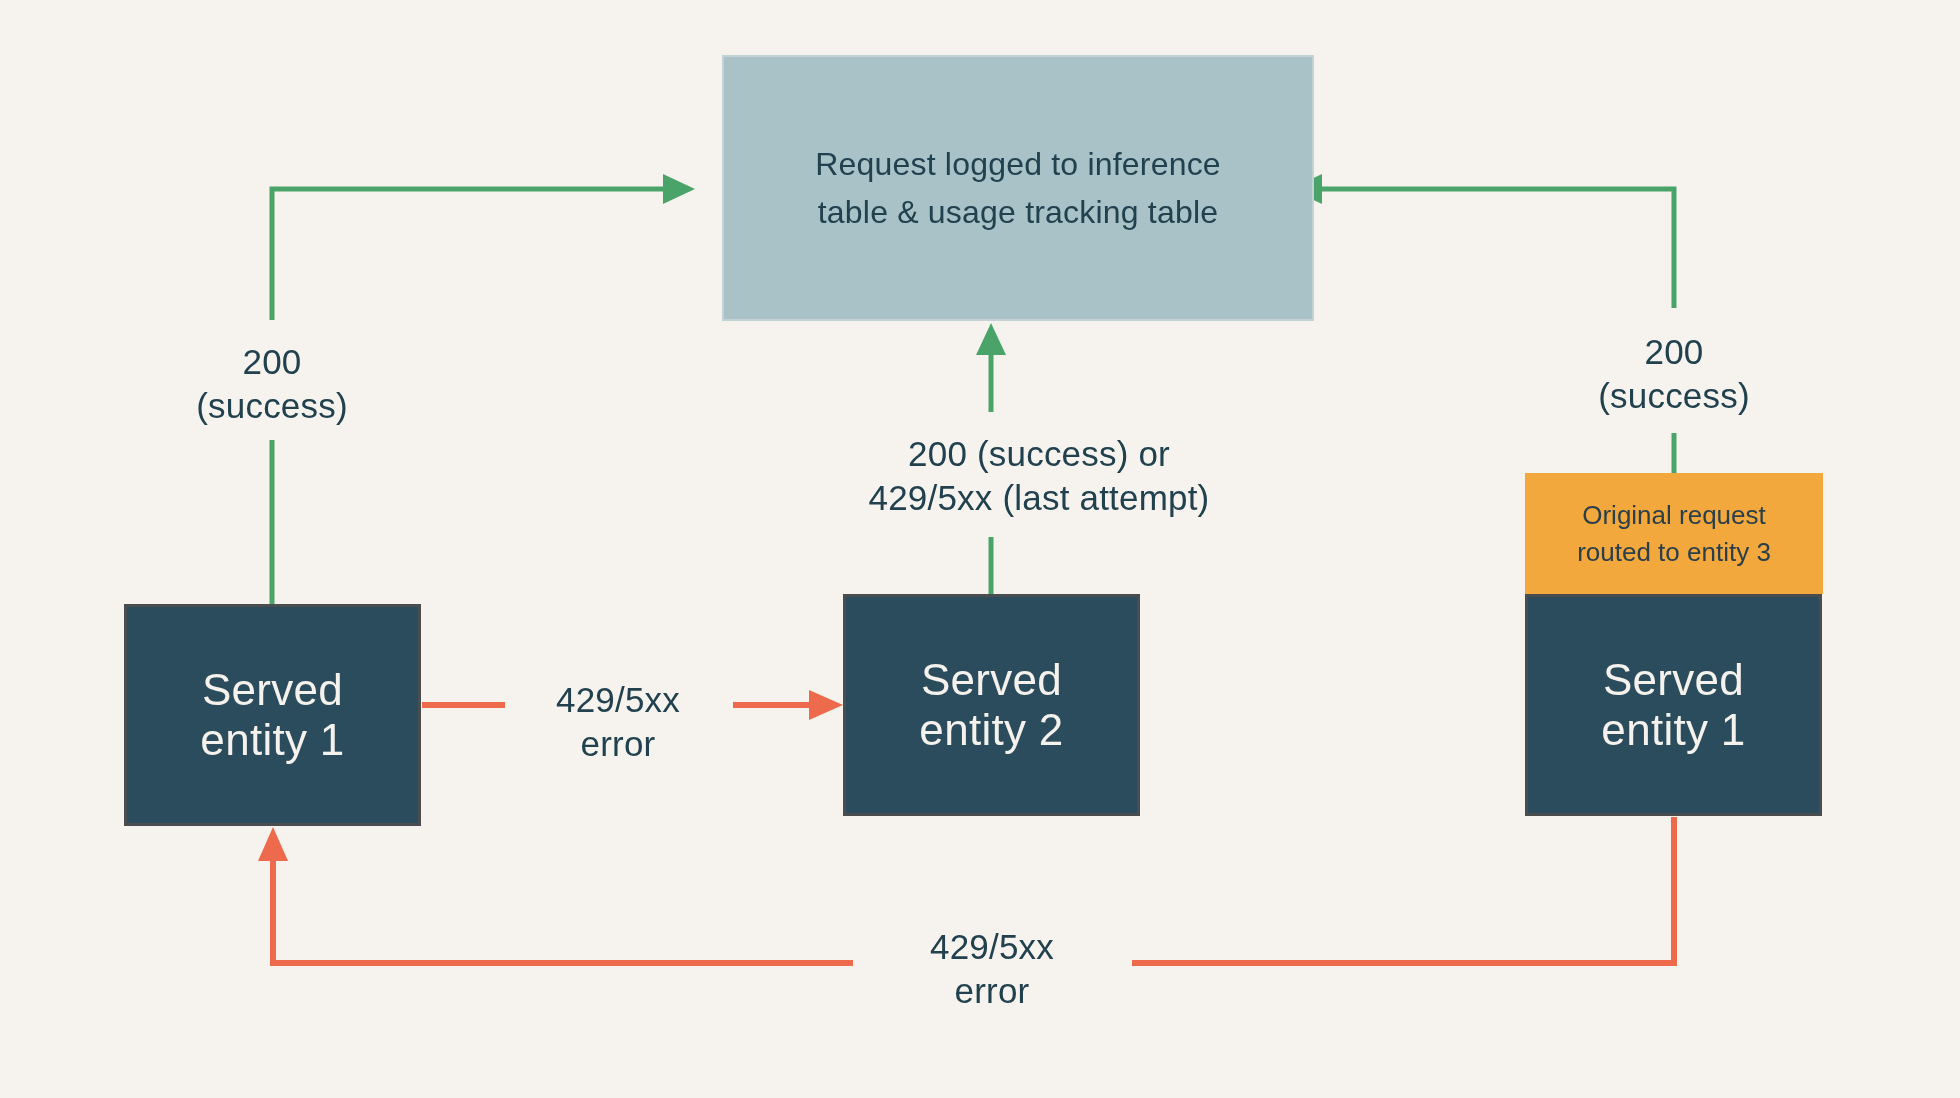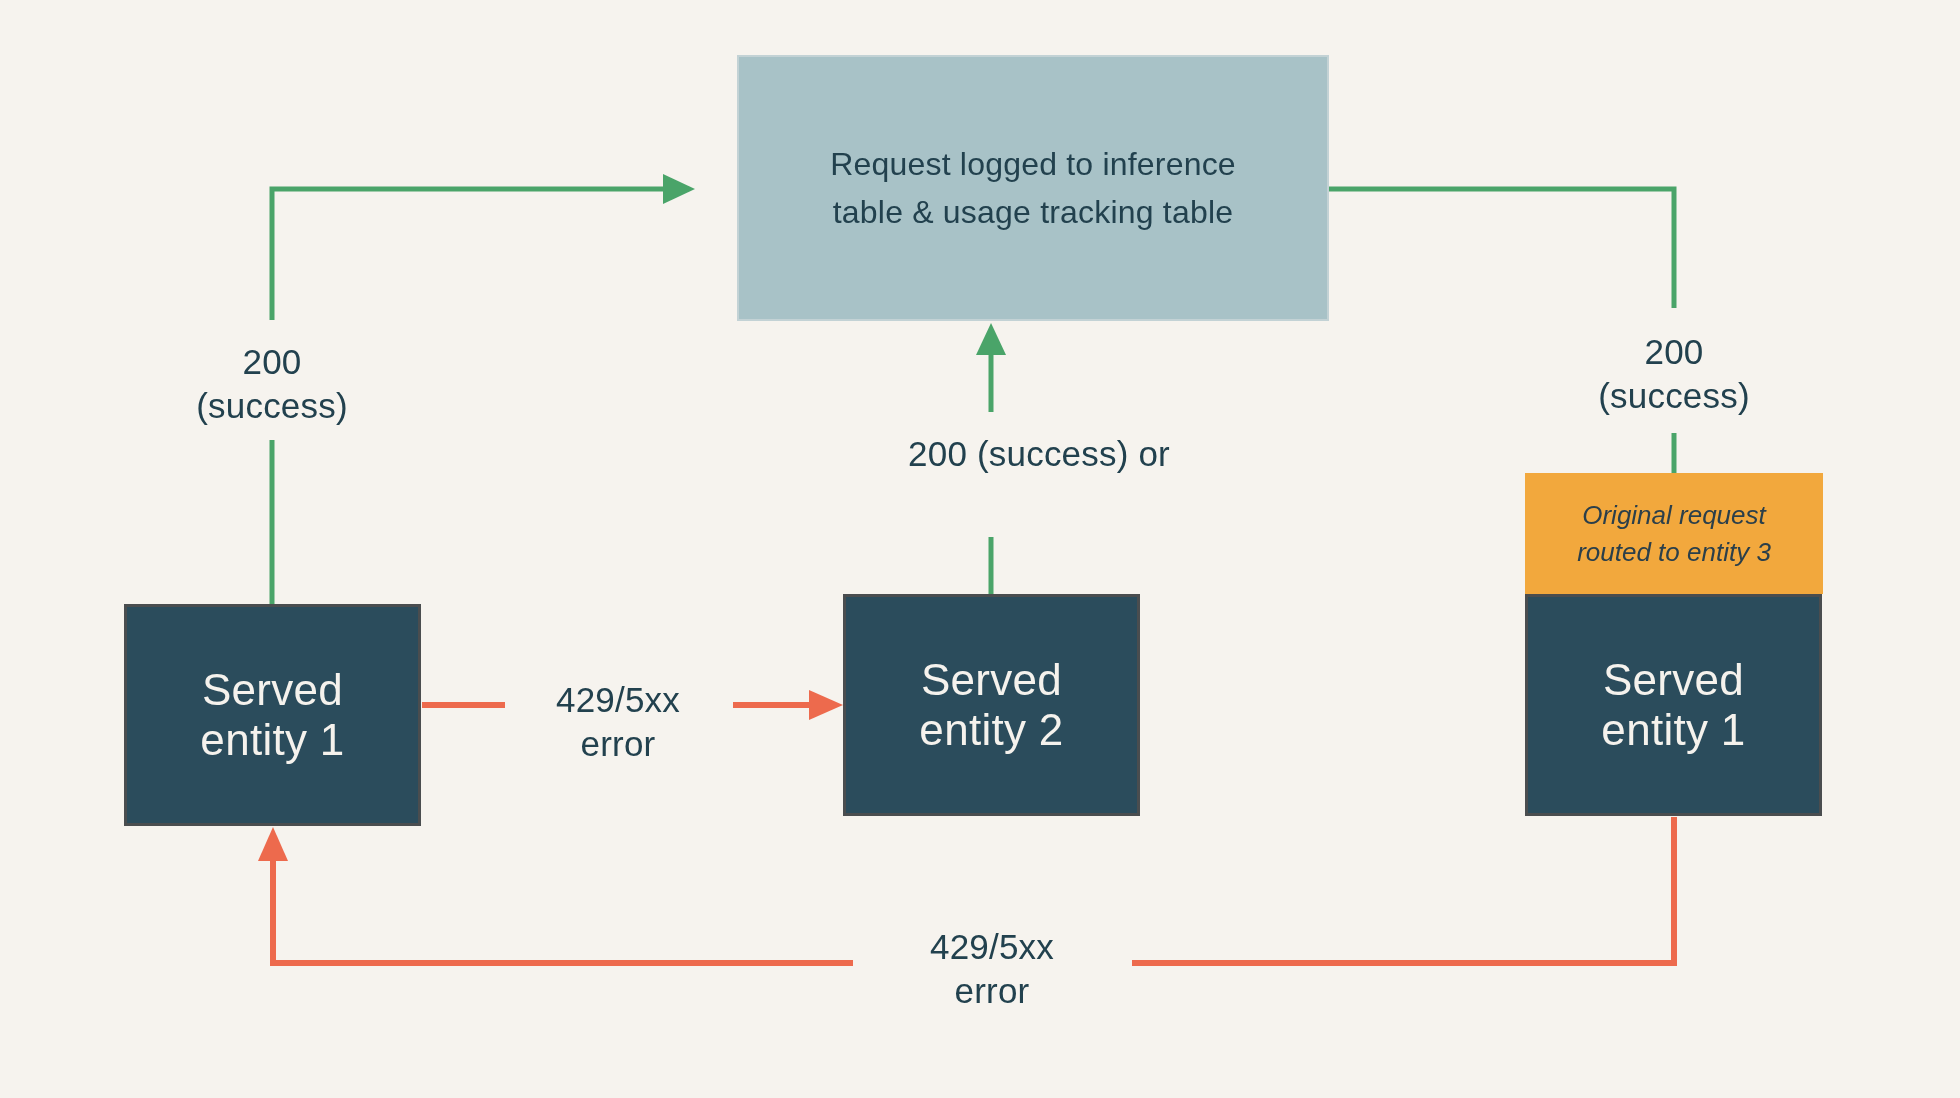--- a/index.html
+++ b/index.html
@@ -25,21 +25,21 @@
   .stage { position: absolute; inset: 0; width: 1960px; height: 1098px; }
   svg.arrows { position: absolute; left: 0; top: 0; width: 1960px; height: 1098px; }
   svg .green-shaft { fill: none; stroke: var(--green); stroke-width: 5; }
   svg .orange-shaft { fill: none; stroke: var(--orange); stroke-width: 6; }
   svg .green-head { fill: var(--green); stroke: none; }
   svg .orange-head { fill: var(--orange); stroke: none; }
 
   .box { position: absolute; display: flex; flex-direction: column; align-items: center; justify-content: center; text-align: center; }
 
   .log-box {
-    left: 737px; top: 55px; width: 592px; height: 266px;
+    left: 722px; top: 55px; width: 592px; height: 266px;
     background: var(--log-fill);
     border: 2px solid var(--log-border);
     color: var(--text-dark);
     font-size: 32px; line-height: 48px; letter-spacing: 0.2px;
   }
 
   .entity {
     width: 297px; height: 222px;
     background: var(--node-fill);
     border: 3px solid var(--node-border);
@@ -47,21 +47,20 @@
     font-size: 44px; line-height: 50px; letter-spacing: 0.3px;
   }
   .entity-1 { left: 124px; top: 604px; }
   .entity-2 { left: 843px; top: 594px; }
   .entity-3 { left: 1525px; top: 594px; }
 
   .note-box {
     left: 1525px; top: 473px; width: 298px; height: 121px;
     background: var(--note-fill);
     color: #2b3f4a;
-    font-style: italic;
     font-size: 26px; line-height: 37px;
   }
 
   .edge-label {
     position: absolute;
     text-align: center;
     color: var(--text-dark);
     font-size: 35px; line-height: 44px; letter-spacing: 0.2px;
     transform: translateX(-50%);
     white-space: nowrap;
@@ -135,20 +134,21 @@
     <div>routed to entity 3</div>
   </div>
 
   <div class="edge-label lbl-e1-success">
     <div>200</div>
     <div>(success)</div>
   </div>
 
   <div class="edge-label lbl-e2-result">
     <div>200 (success) or</div>
+    <div>429/5xx (last attempt)</div>
   </div>
 
   <div class="edge-label lbl-e3-success">
     <div>200</div>
     <div>(success)</div>
   </div>
 
   <div class="edge-label lbl-mid-error">
     <div>429/5xx</div>
     <div>error</div>

